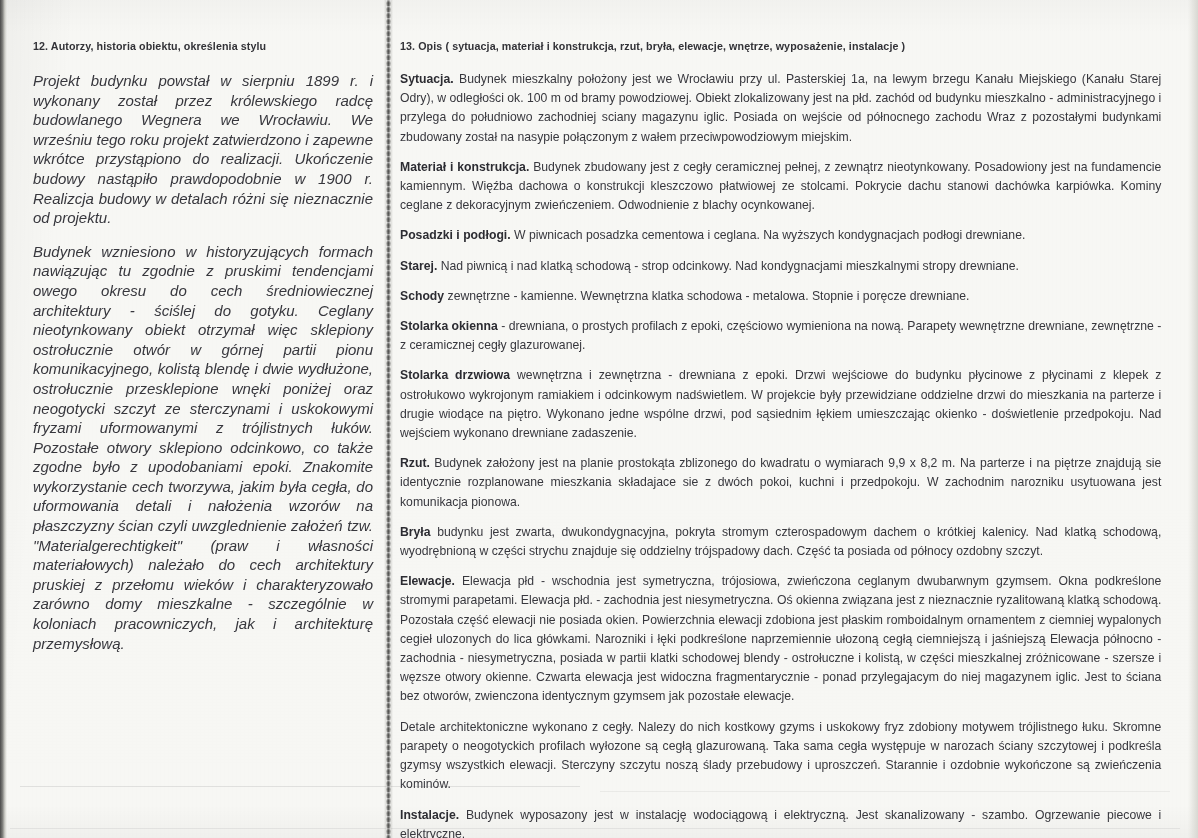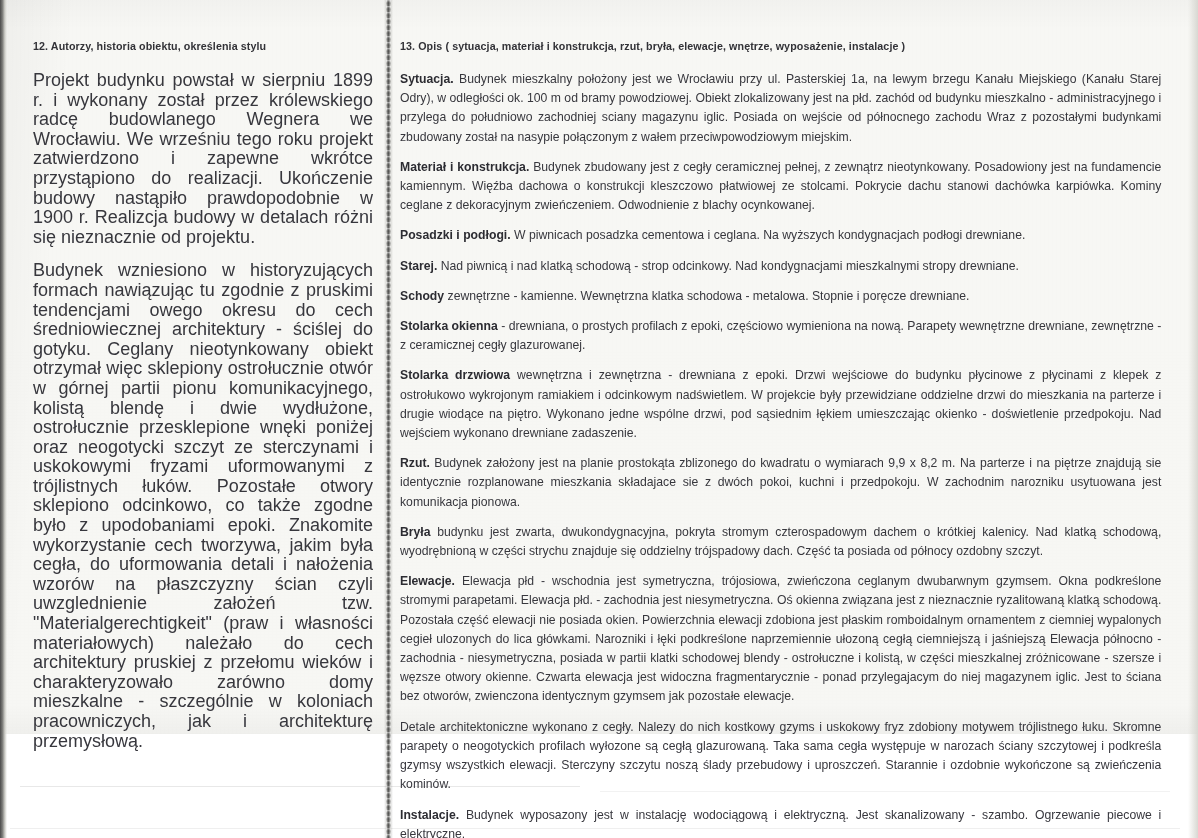--- a/index.html
+++ b/index.html
@@ -11,21 +11,21 @@
     width: 1198px;
     height: 838px;
     overflow: hidden;
     font-family: "Liberation Sans", sans-serif;
   }
 
   
   #page {
     position: relative;
     width: 1198px;
-    height: 734px;
+    height: 838px;
     background:
       linear-gradient(95deg, rgba(0,0,0,0.035) 0%, rgba(0,0,0,0) 6%),
       linear-gradient(180deg, rgba(0,0,0,0.025) 0%, rgba(0,0,0,0) 4%, rgba(0,0,0,0) 96%, rgba(0,0,0,0.03) 100%),
       #f7f7f4;
     box-sizing: border-box;
   }
 
   
   #grain {
     position: absolute;
@@ -106,25 +106,26 @@
   #col-right .section-heading { margin-top: 40px; }
 
   p.body {
     margin: 0 0 12px 0;
     color: #3a3a40;
     text-align: justify;
   }
 
   
   #col-left p.body {
-    font-size: 18px;
+    font-size: 15px;
     line-height: 19.6px;
     letter-spacing: 0.0px;
     text-align: justify;
     margin-bottom: 14px;
+    font-style: italic;
   }
   #col-left p.body:first-of-type { margin-top: 19px; }
 
   
   #col-right p.body {
     font-size: 12.6px;
     line-height: 19.2px;
     transform: scaleX(0.97);
     transform-origin: left top;
     width: 103%;

